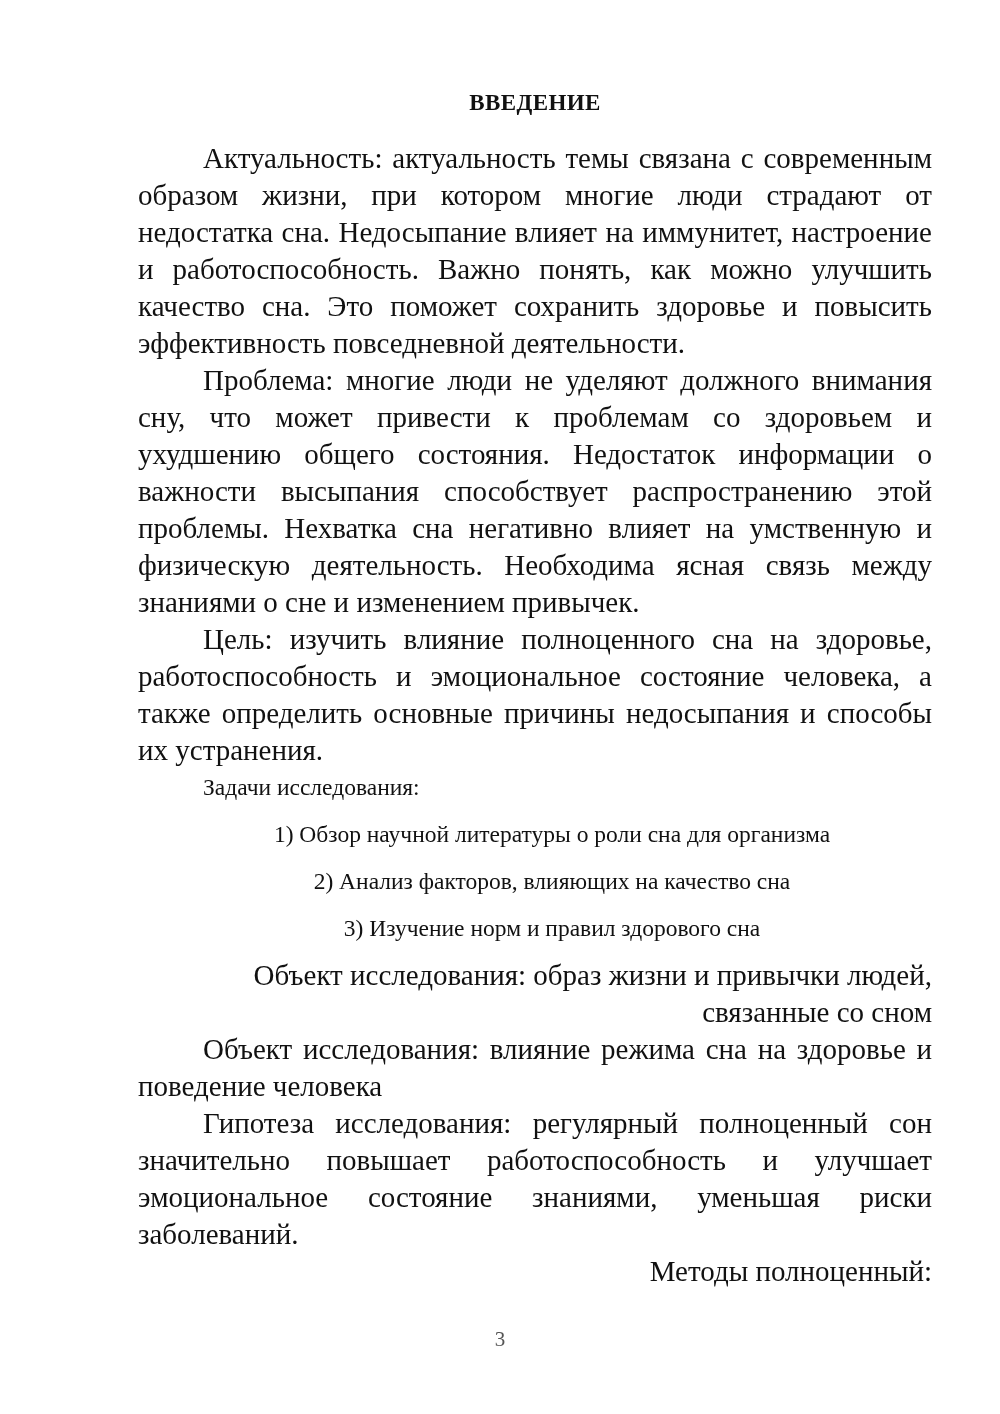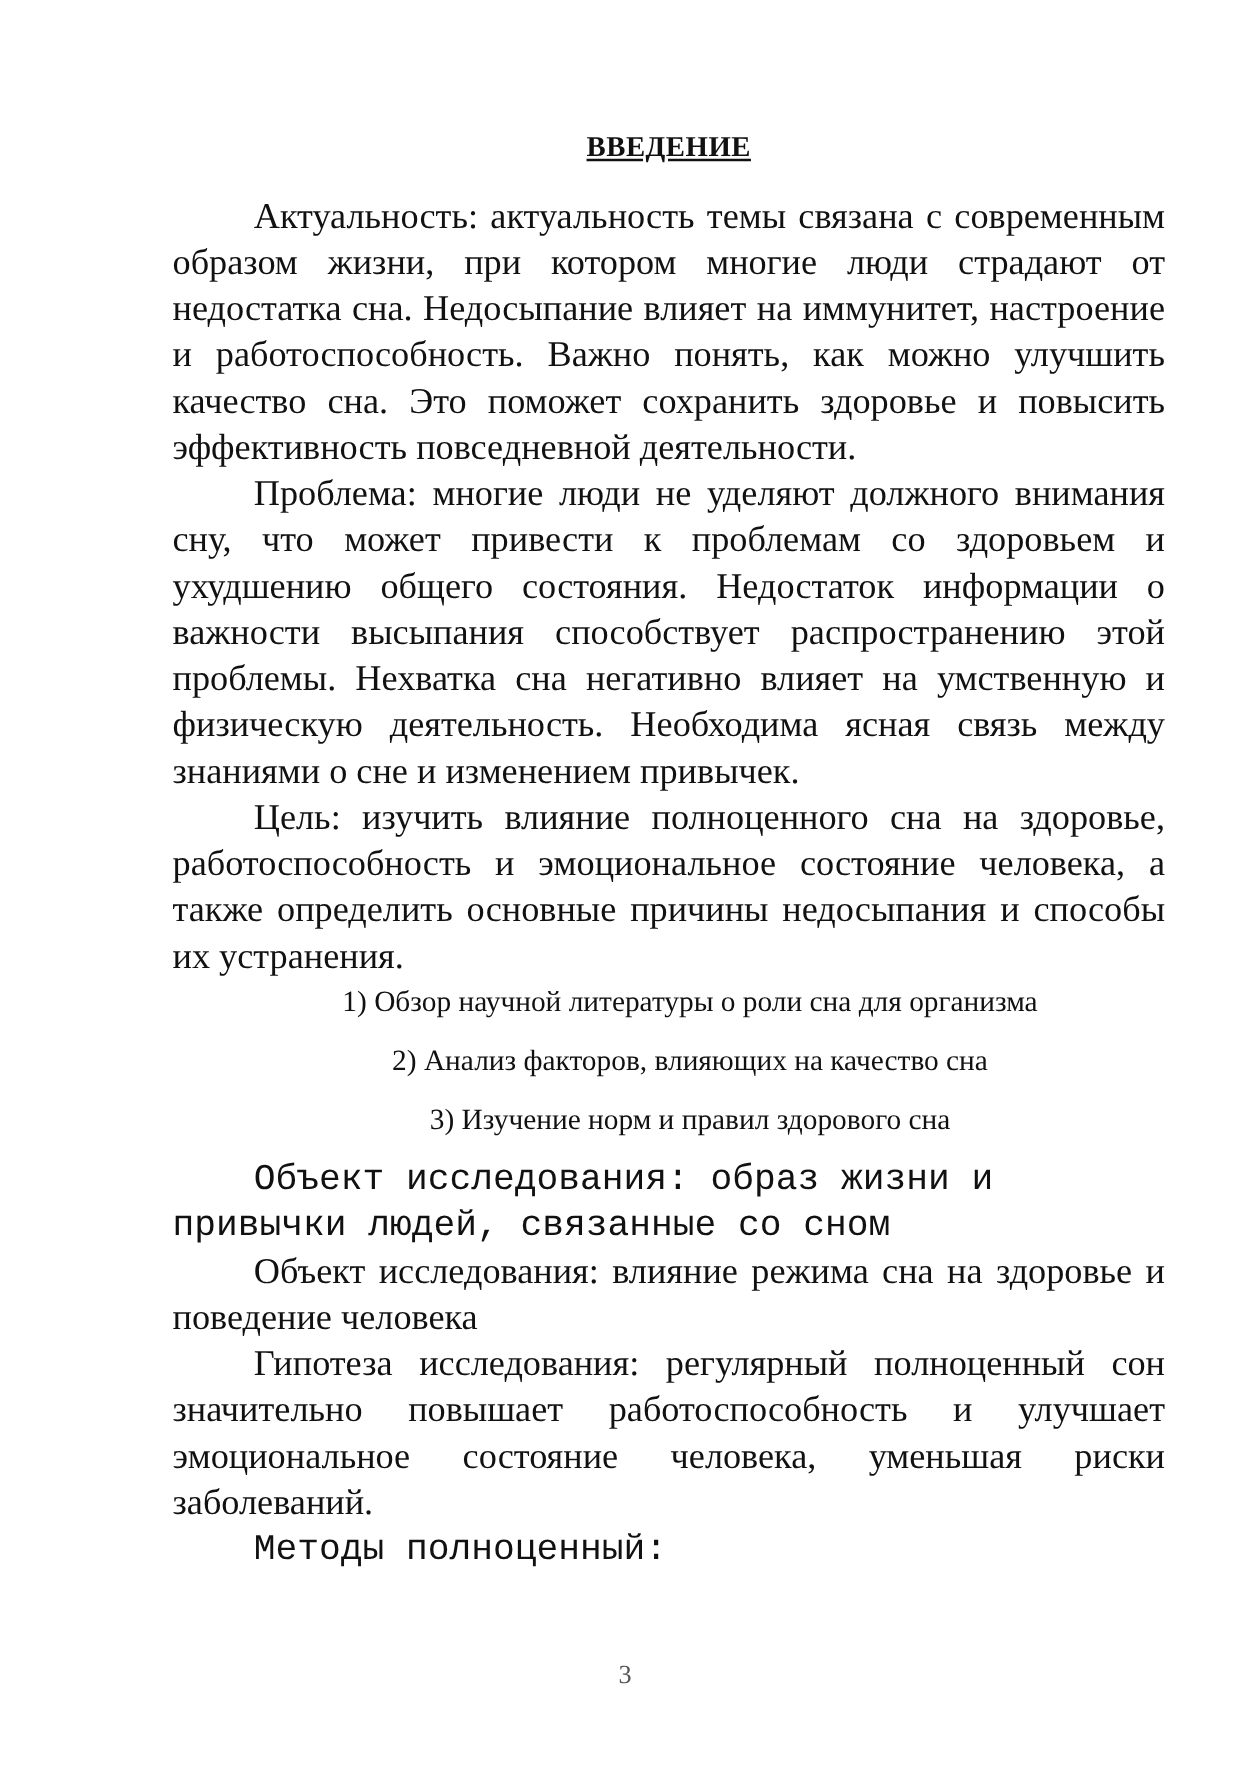--- a/index.html
+++ b/index.html
@@ -31,37 +31,35 @@
     top: 88px;
     width: 794px;
   }
 
   .doc-title {
     font-size: 23px;
     font-weight: bold;
     text-align: center;
     letter-spacing: 0.4px;
     line-height: 30px;
-    margin: 15px 0 22px 0;
-    text-decoration: underline;
+    margin: 0 0 22px 0;
   }
 
   .para {
     font-size: 29px;
     line-height: 37px;
     text-align: justify;
     text-justify: inter-word;
     text-indent: 65px;
     margin: 0 0 0 0;
     hyphens: none;
   }
 
   .para.no-justify {
-    text-align: left;
-    font-family: Liberation Mono, monospace;
+    text-align: right;
   }
 
   .list-block {
     margin: 0;
     padding: 0;
   }
 
   .list-intro {
     font-size: 23.5px;
     line-height: 37px;
@@ -103,36 +101,37 @@
     <h1 class="doc-title">ВВЕДЕНИЕ</h1>
 
     <p class="para">Актуальность: актуальность темы связана с современным образом жизни, при котором многие люди страдают от недостатка сна. Недосыпание влияет на иммунитет, настроение и работоспособность. Важно понять, как можно улучшить качество сна. Это поможет сохранить здоровье и повысить эффективность повседневной деятельности.</p>
 
     <p class="para">Проблема: многие люди не уделяют должного внимания сну, что может привести к проблемам со здоровьем и ухудшению общего состояния. Недостаток информации о важности высыпания способствует распространению этой проблемы. Нехватка сна негативно влияет на умственную и физическую деятельность. Необходима ясная связь между знаниями о сне и изменением привычек.</p>
 
     <p class="para">Цель: изучить влияние полноценного сна на здоровье, работоспособность и эмоциональное состояние человека, а также определить основные причины недосыпания и способы их устранения.</p>
 
     <div class="list-block">
 
+      <p class="list-intro">Задачи исследования:</p>
 
       <p class="list-item">1) Обзор научной литературы о роли сна для организма</p>
 
       <p class="list-item">2) Анализ факторов, влияющих на качество сна</p>
 
       <p class="list-item">3) Изучение норм и правил здорового сна</p>
 
 
 
     </div>
 
     <p class="para no-justify">Объект исследования: образ жизни и привычки людей, связанные со сном</p>
 
     <p class="para">Объект исследования: влияние режима сна на здоровье и поведение человека</p>
 
-    <p class="para">Гипотеза исследования: регулярный полноценный сон значительно повышает работоспособность и улучшает эмоциональное состояние человека, уменьшая риски заболеваний.</p>
+    <p class="para">Гипотеза исследования: регулярный полноценный сон значительно повышает работоспособность и улучшает эмоциональное состояние знаниями, уменьшая риски заболеваний.</p>
 
     <p class="para no-justify">Методы полноценный:</p>
 
   </div>
 
   <div class="page-number">3</div>
 
 </div>
 
 </body></html>

